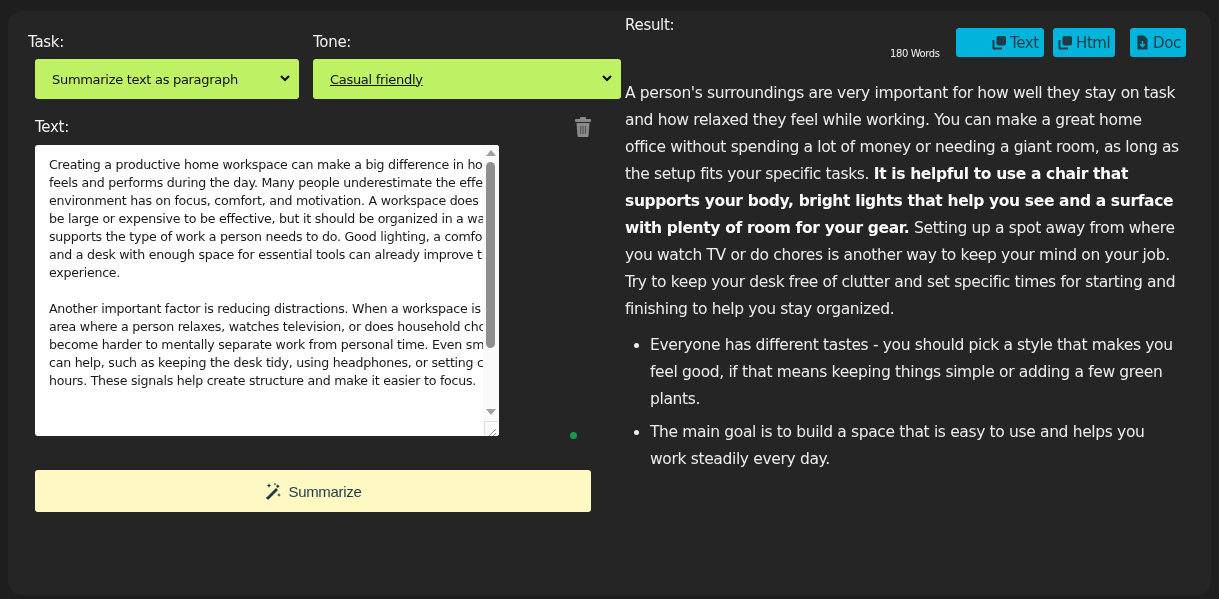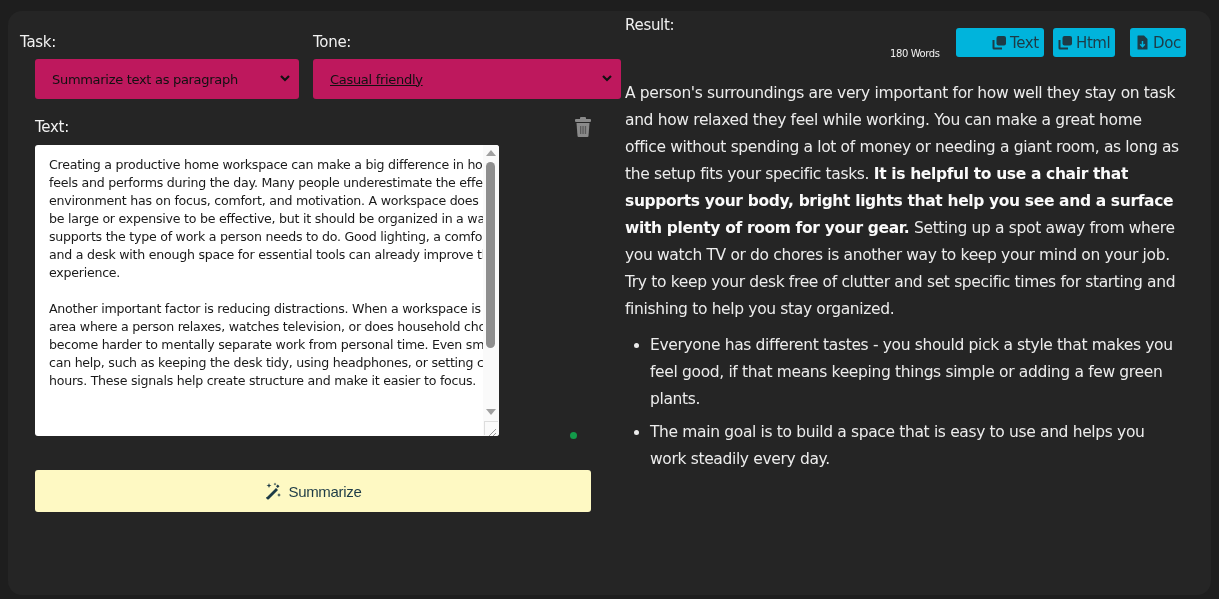--- a/index.html
+++ b/index.html
@@ -16,21 +16,21 @@
       border-radius: 14px;
     }
     .label {
       position: absolute;
       color: #f1f1f1;
       font-size: 15px;
       letter-spacing: -0.3px;
     }
     .select {
       position: absolute;
-      background: #be185d;
+      background: #bef264;
       border-radius: 3px;
       height: 40px;
       color: #111;
       font-size: 13px;
       letter-spacing: -0.3px;
       padding-left: 17px;
       display: flex; align-items: center;
     }
     .select .chev {
       position: absolute; right: 8px; top: 13px;
@@ -126,21 +126,21 @@
     .result p { margin-bottom: 9px; }
     .result b { font-weight: bold; color: #fafafa; }
     .result ul { padding-left: 25px; margin-bottom: 25px; }
     .result li { margin-bottom: 6px; }
   </style>
 </head>
 <body>
 
 <div class="panel"></div>
 
-<div class="label" style="left:20px; top:33px;">Task:</div>
+<div class="label" style="left:28px; top:33px;">Task:</div>
 <div class="select" style="left:35px; top:59px; width:264px;">
   <span>Summarize text as paragraph</span>
   <svg class="chev" viewBox="0 0 12 12">
       <path d="M2 4 L6 8 L10 4" stroke="#111" stroke-width="2.2" fill="none"></path>
     </svg>
 </div>
 
 <div class="label" style="left:313px; top:33px;">Tone:</div>
 <div class="select" style="left:313px; top:59px; width:308px;text-decoration:underline;">
   <span>Casual friendly</span>

